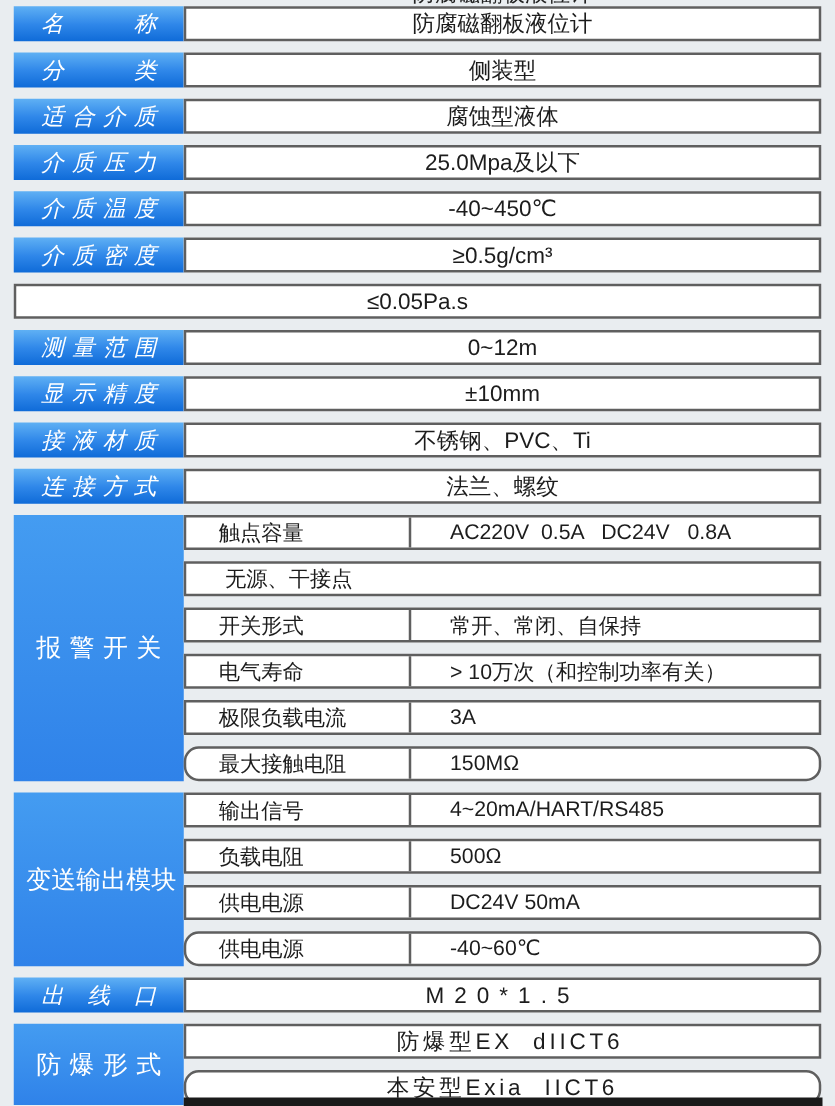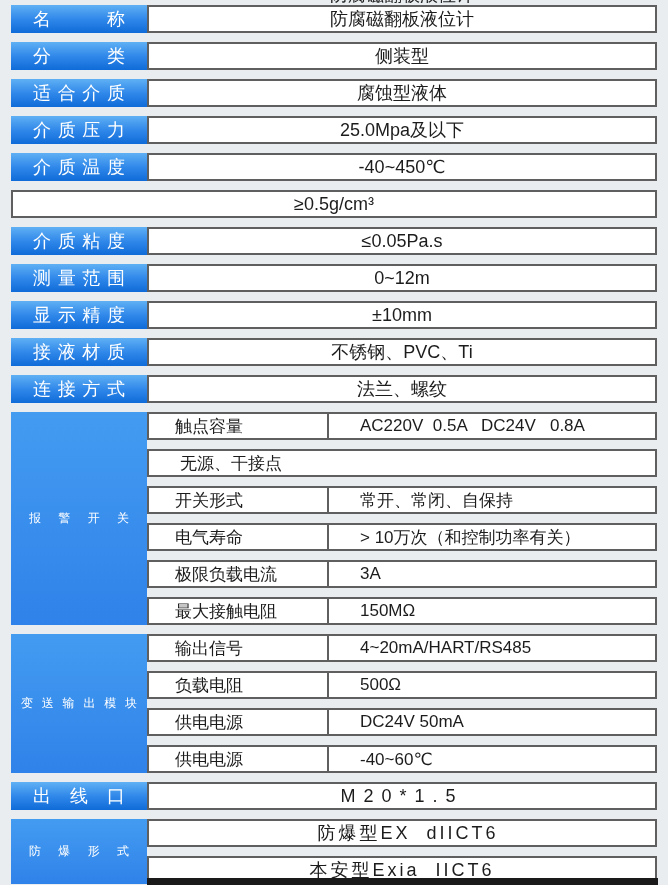--- a/index.html
+++ b/index.html
@@ -22,48 +22,49 @@
     width:136px;flex:0 0 136px;
     background:linear-gradient(180deg,#5fb0f4 0%,#2f87e9 52%,#0f6bd8 100%);
     color:#ffffff;
     display:flex;align-items:center;
     font-size:18px;
   }
   .blue .spread{
     flex:1;white-space:nowrap;
     text-align:justify;text-align-last:justify;
     padding:0 22px;
+    font-style:italic;
   }
   .cell{
     flex:1;background:#ffffff;
     border:2px solid #5f5f5f;box-sizing:border-box;
     display:flex;align-items:center;justify-content:center;
     font-size:18px;color:#1c1c1c;
   }
   .val{white-space:pre;}
   
   .group{display:flex;margin-bottom:9px;}
   .group-label{
     width:136px;flex:0 0 136px;
     background:linear-gradient(180deg,#449cf1 0%,#2f82e9 100%);
-    color:#ffffff;font-size:12px;
+    color:#ffffff;font-size:20px;
     display:flex;align-items:center;
   }
   .group-label .spread{
     flex:1;white-space:nowrap;
     text-align:justify;text-align-last:justify;
     padding:0 18px;
   }
   .group-label.wide .spread{padding:0 10px;}
   .group-rows{flex:1;display:flex;flex-direction:column;}
   .subrow{
     display:flex;height:28px;margin-bottom:9px;
     background:#ffffff;border:2px solid #5f5f5f;box-sizing:border-box;
   }
-  .subrow:last-child{margin-bottom:0;}
+  .subrow:last-child{margin-bottom:0;border-radius:12px;}
   .sublabel{
     width:180px;flex:0 0 180px;box-sizing:border-box;
     border-right:2px solid #5f5f5f;
     display:flex;align-items:center;
     padding-left:26px;font-size:17px;color:#1c1c1c;
   }
   .subvalue{
     flex:1;display:flex;align-items:center;
     padding-left:31px;font-size:17px;color:#1c1c1c;
   }
@@ -129,28 +130,28 @@
     </div>
     <div class="row">
       <div class="blue">
           <span class="spread">介质温度</span>
         </div>
       <div class="cell">
           <span class="val">-40~450℃</span>
         </div>
     </div>
     <div class="row">
+      <div class="blue">
+          <span class="spread">介质密度</span>
+        </div>
       <div class="cell">
           <span class="val">≥0.5g/cm³</span>
         </div>
     </div>
     <div class="row">
-      <div class="blue">
-          <span class="spread">介质粘度</span>
-        </div>
       <div class="cell">
           <span class="val">≤0.05Pa.s</span>
         </div>
     </div>
     <div class="row">
       <div class="blue">
           <span class="spread">测量范围</span>
         </div>
       <div class="cell">
           <span class="val">0~12m</span>

